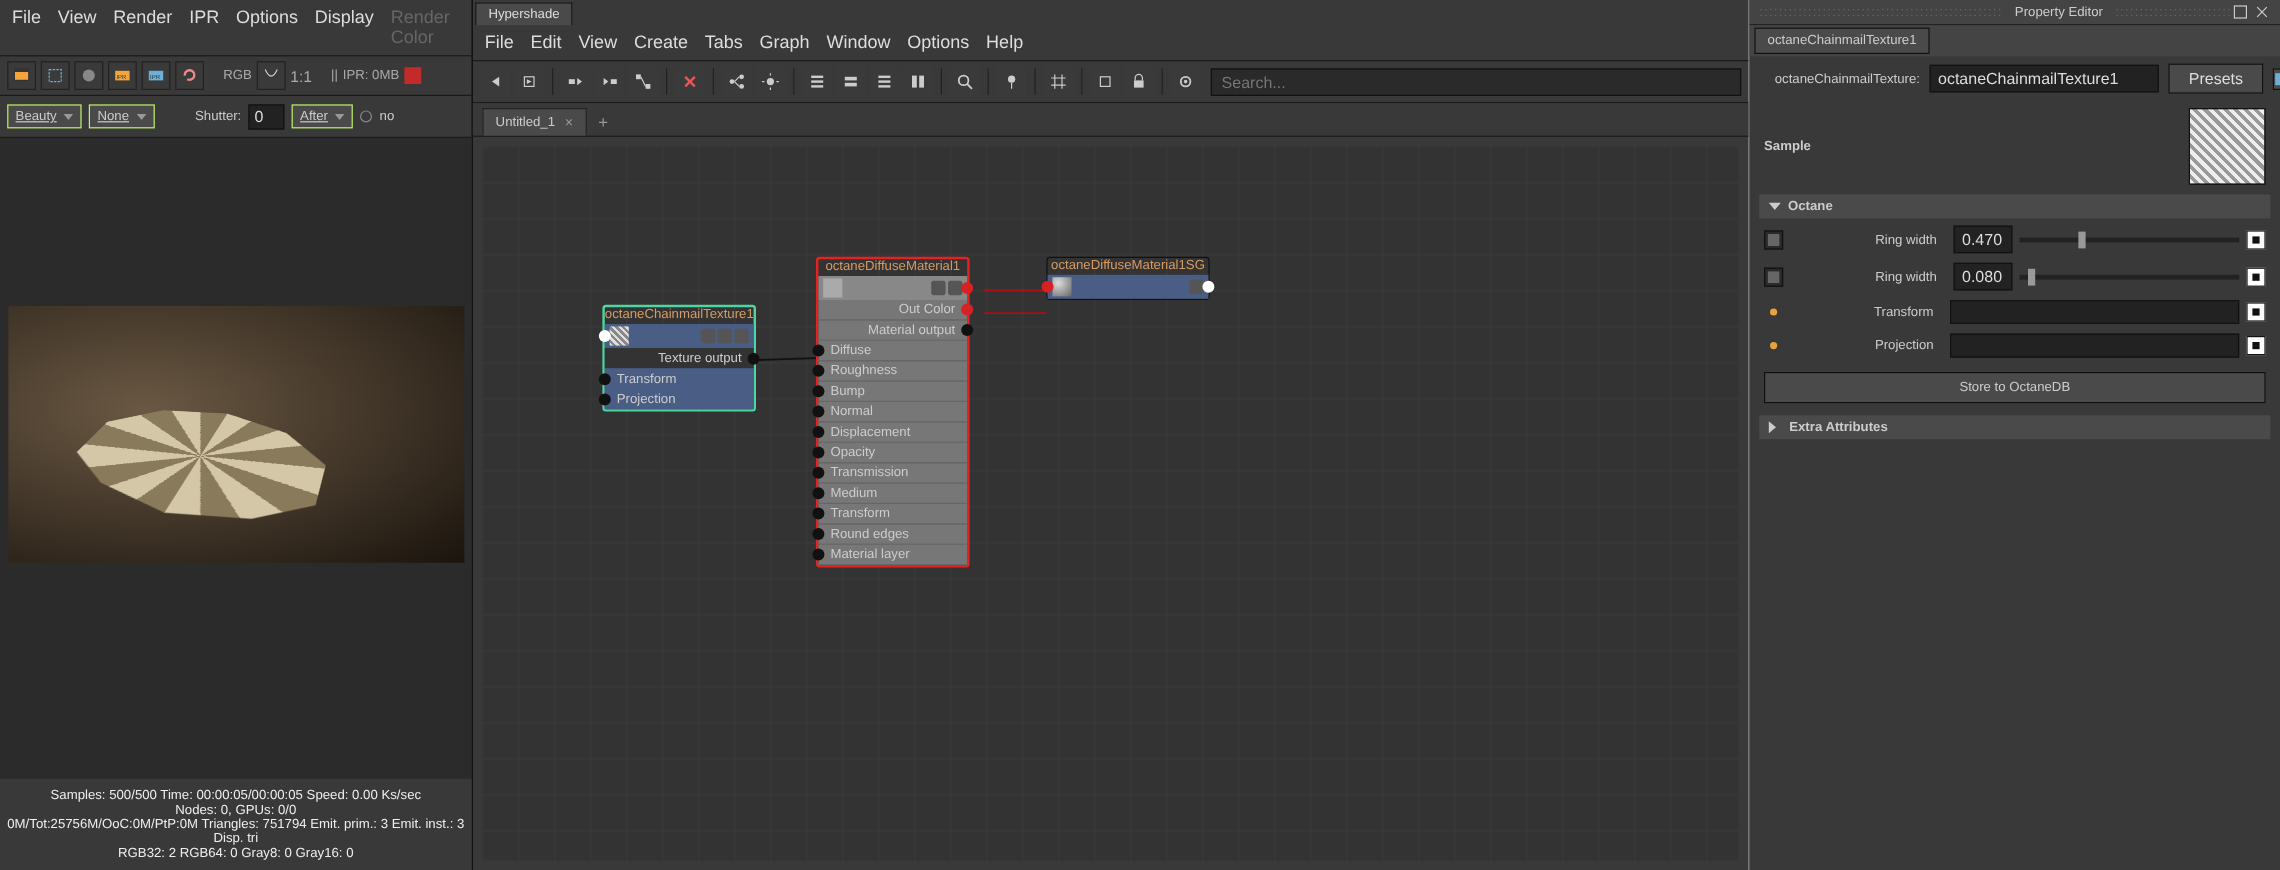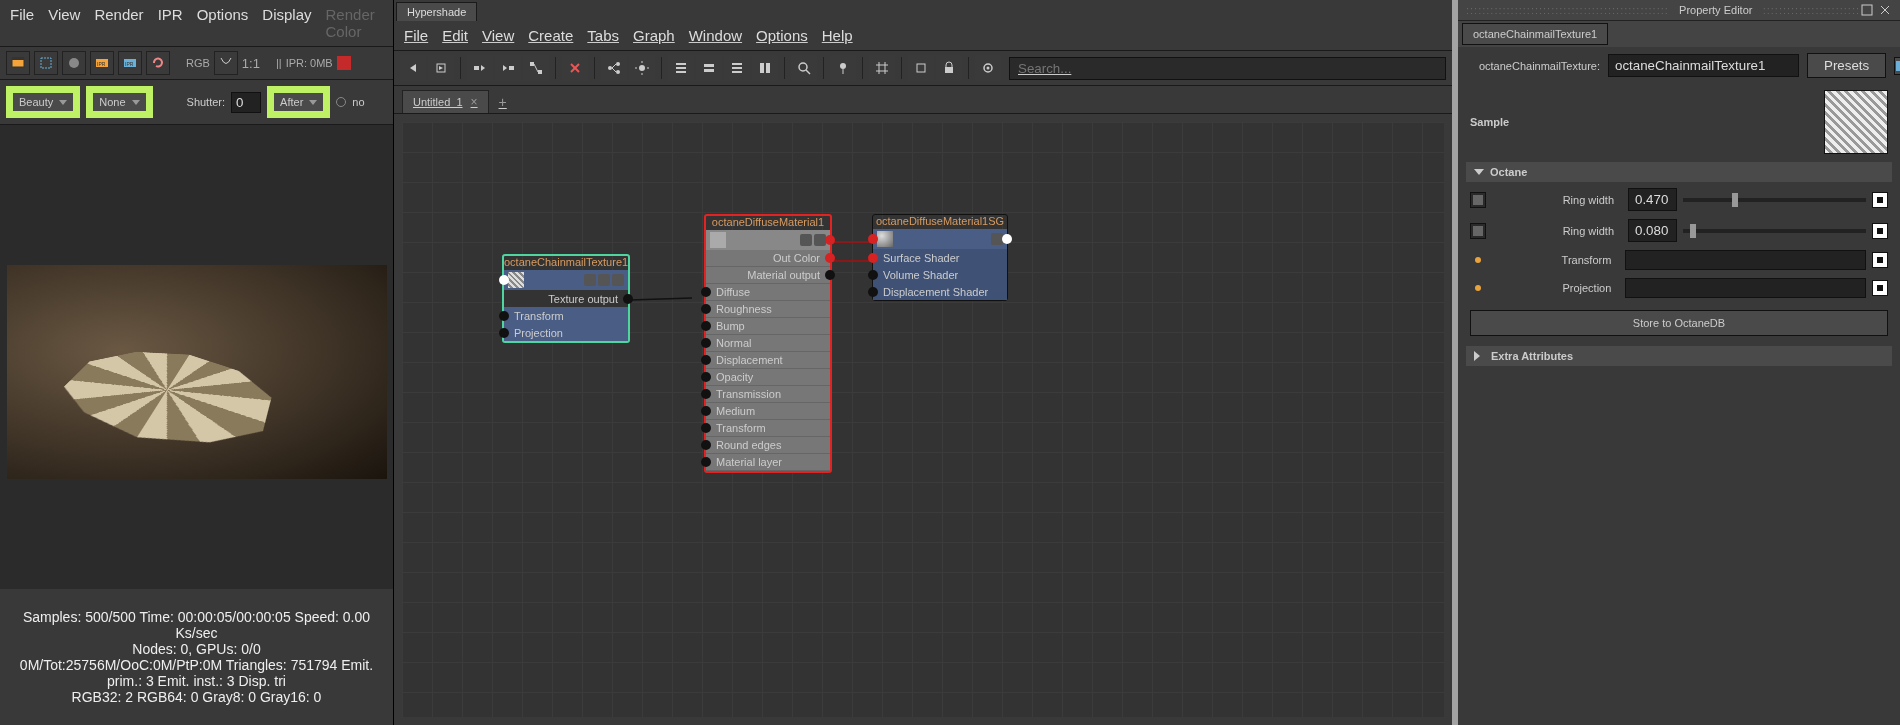--- a/index.html
+++ b/index.html
@@ -11,32 +11,32 @@
     .menu-bar { display: flex; gap: 14px; padding: 6px 10px; border-bottom: 1px solid #1a1a1a; font-size: 15px; color: #ddd; }
     .menu-bar span { cursor: pointer; }
     .disabled { color: #666; }
 
     .toolbar { display: flex; align-items: center; gap: 4px; padding: 4px 6px; border-bottom: 1px solid #1a1a1a; flex-wrap: nowrap; }
     .toolbar .tb-btn { width: 24px; height: 24px; background: #3a3a3a; border: 1px solid #222; display:flex; align-items:center; justify-content:center; cursor:pointer;}
     .toolbar .tb-text { color: #aaa; font-size: 11px; }
     .toolbar .red-box { width: 14px; height: 14px; background: #c52a2a; }
 
     .toolbar2 { display:flex; align-items:center; gap: 6px; padding: 6px 6px; border-bottom: 1px solid #1a1a1a; font-size: 11px; }
-    .dropdown { background: #4a4a4a; border: 7px solid #bef264; padding: 3px 6px; display:flex; align-items:center; gap:6px; cursor:pointer; }
+    .dropdown { background: #4a4a4a; border: 1px solid #bef264; padding: 3px 6px; display:flex; align-items:center; gap:6px; cursor:pointer;text-decoration:underline; }
     .dropdown .arrow { width:0; height:0; border-left:4px solid transparent; border-right:4px solid transparent; border-top:5px solid #999; }
     .num-input { background: #222; border: 1px solid #111; color:#ddd; width: 30px; padding: 2px 4px; }
     .radio { width: 10px; height:10px; border:1px solid #888; border-radius:50%; display:inline-block; }
 
     .render-image-area { flex: 1; background: #2b2b2b; display:flex; flex-direction:column; align-items: center; justify-content: center; position: relative; }
     .render-img { width: 380px; height: 214px; background: radial-gradient(ellipse at 30% 40%, #6a5843 0%, #3b3024 60%, #1a140d 100%); position: relative; overflow:hidden; margin-top: 140px;}
     .shape { position:absolute; width: 200px; height: 150px; left: 60px; top: 50px; background: repeating-conic-gradient(#d4c7a8 0deg 20deg, #8a7a5c 20deg 40deg); border-radius: 20px; transform: perspective(400px) rotateX(55deg) rotateZ(20deg); clip-path: polygon(50% 0%, 80% 10%, 100% 35%, 100% 70%, 80% 90%, 50% 100%, 20% 90%, 0% 70%, 0% 35%, 20% 10%); }
-    .render-stats { text-align: center; font-size: 14px; color: #eee; padding: 20px 2px; background:#393939; width:100%;}
+    .render-stats { text-align: center; font-size: 11px; color: #eee; padding: 8px 2px; background:#393939; width:100%;}
 
     
-    .hypershade-panel { flex: 1; display:flex; flex-direction:column; background:#393939; border-right:6px solid #a3a3a3;text-decoration:underline; }
+    .hypershade-panel { flex: 1; display:flex; flex-direction:column; background:#393939; border-right:1px solid #a3a3a3; }
     .hs-toolbar { display:flex; align-items:center; gap: 2px; padding: 4px 6px; border-bottom: 1px solid #1a1a1a; }
     .hs-tb-btn { width: 26px; height: 26px; background: #3a3a3a; display:flex; align-items:center; justify-content:center; cursor:pointer; }
     .hs-sep { width: 1px; height: 22px; background: #222; margin: 0 4px; }
     .hs-search { flex:1; background: #2a2a2a; border:1px solid #111; padding: 3px 8px; color:#888; margin-left:6px;}
 
     .tab-bar { display:flex; align-items:center; gap:4px; padding: 4px 8px 0 8px; background:#393939; border-bottom:1px solid #1a1a1a;}
     .doc-tab { background:#4a4a4a; border:1px solid #222; border-bottom:none; padding: 4px 10px; display:flex; gap:8px; align-items:center; font-size:11px;}
     .close-x { color:#999; cursor:pointer; font-size: 12px;}
     .add-tab { color:#999; padding: 0 6px; cursor:pointer; font-size: 14px;}
 
@@ -56,21 +56,21 @@
     .port.right { right:-5px; }
     .port.black { background:#111; }
     .port.red { background:#d62222; }
     .port.white { background:#fff; }
 
     .node1 { left: 100px; top: 132px; width: 128px; border: 2px solid #4fd6a0;}
     .node1 .node-header { background:#4a5d85; }
     .node1 .node-body { background:#4a5d85;}
     .node1 .row-out { background:#333; }
 
-    .node2 { left: 302px; top: 92px; width: 128px; border: 2px solid #e52222;}
+    .node2 { left: 278px; top: 92px; width: 128px; border: 2px solid #e52222;}
     .node2 .node-header { background:#888; }
     .node2 .node-body .node-row { background:#777; border-bottom:1px solid #666;}
     .node2 .row-out { background:#555;}
     .node2-title { color: #d69b62; text-align:center; margin-bottom:2px;}
 
     .node3 { left: 470px; top: 92px; width: 136px; border: 1px solid #111;}
     .node3 .node-header { background:#4a5d85; }
     .node3 .node-body .node-row { background: #3f5276;}
     .node3-title { color: #d69b62; text-align:center; margin-bottom:2px;}
 
@@ -460,34 +460,20 @@
     <div class="node node3">
       <div class="node3-title">octaneDiffuseMaterial1SG</div>
       <div class="node-header">
         <div class="port left red"></div>
         <div class="node-thumb" style="background:radial-gradient(circle at 30% 30%, #ddd, #666);"></div>
         <div class="node-header-icons">
             <div class="hdr-icon"></div>
           </div>
         <div class="port right white"></div>
       </div>
-      <div class="node-body">
-        <div class="node-row row-left">
-            <div class="port left red"></div>
-            <span>Surface Shader</span>
-          </div>
-        <div class="node-row row-left">
-            <div class="port left black"></div>
-            <span>Volume Shader</span>
-          </div>
-        <div class="node-row row-left">
-            <div class="port left black"></div>
-            <span>Displacement Shader</span>
-          </div>
-      </div>
     </div>
 
   </div>
 </div>
 
 <div class="property-panel">
   <div class="pe-title-bar">
     <span class="dots">::::::::::::::::::::::::::::::::::::::::::::::::::</span>
     <span class="gap"></span>
     <span>Property Editor</span>

